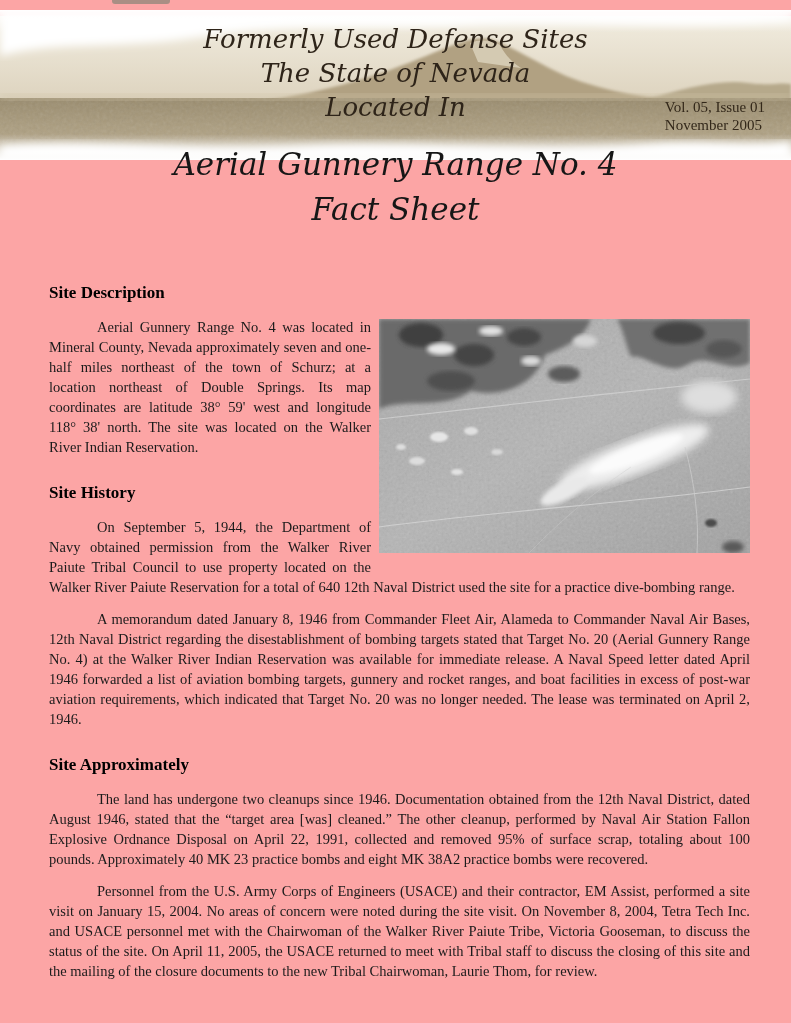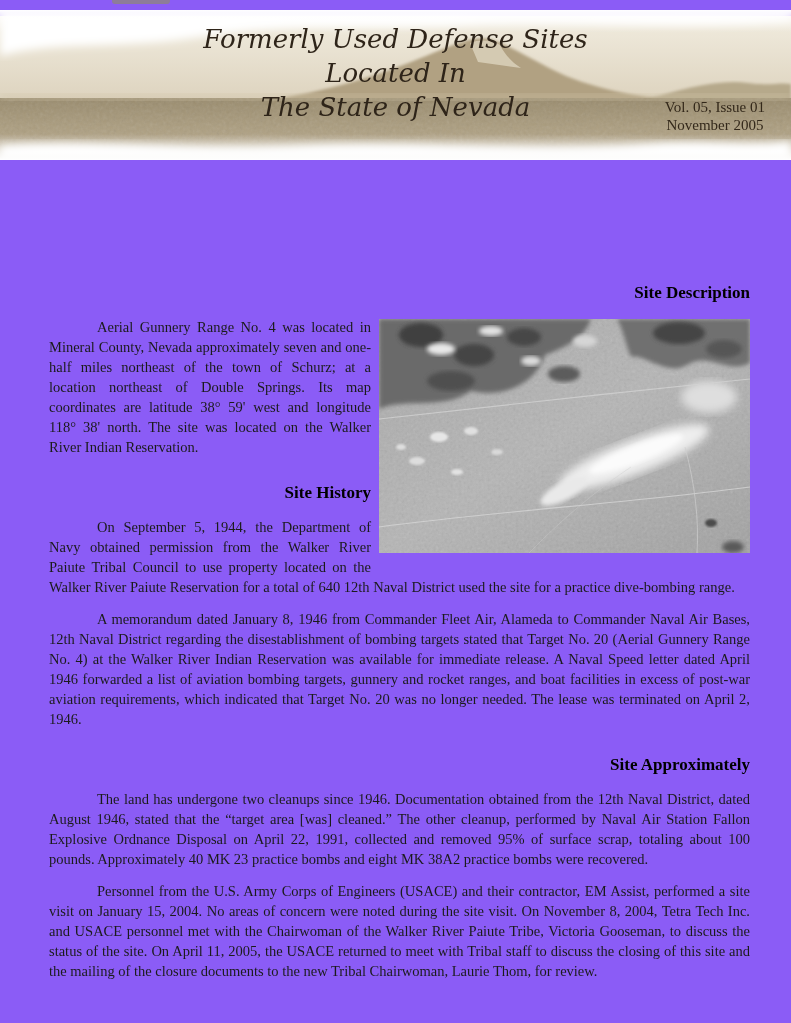--- a/index.html
+++ b/index.html
@@ -1,52 +1,52 @@
 <!DOCTYPE html>
 <html><head>
 <meta charset="utf-8">
 <style>
   html,body { margin:0; padding:0; background:#ffffff; }
   .page {
     position:relative; width:791px; height:1023px;
-    background:#8b5cf6; overflow:hidden;
+    background:#fca5a5; overflow:hidden;
     font-family:"Liberation Serif", serif;
   }
   
   .top-smudge {
     position:absolute; top:0; left:112px; width:58px; height:4px;
     background:#8d8779; opacity:.75; border-radius:0 0 3px 3px;
   }
   
   .header { position:relative; height:240px; }
   .header-photo { position:absolute; top:10px; left:0; width:791px; height:150px; }
   .masthead-text {
     position:absolute; top:22px; left:0; right:0; text-align:center;
     font-family:"DejaVu Serif", serif; font-style:italic;
     font-size:26px; line-height:34px; color:#2e2419;
   }
   .issue-block {
-    position:absolute; top:98px; right:26px; text-align:center;
+    position:absolute; top:98px; right:26px; text-align:left;
     font-family:"Liberation Serif", serif; font-size:15px; line-height:18px;
     color:#33281a;
   }
   .doc-title {
     position:absolute; top:142px; left:0; right:0; text-align:center;
     font-family:"DejaVu Serif", serif; font-style:italic;
     font-size:31px; line-height:45px; color:#161616;
   }
   
   .content {
     padding:43px 41px 0 49px;
     font-size:14.5px; line-height:20px; color:#1b1b1b;
     text-align:justify;
   }
   .content h2 {
     font-size:17px; font-weight:700; color:#000;
-    margin:26px 0 14px; text-align:right; line-height:20px;
+    margin:26px 0 14px; text-align:left; line-height:20px;
     font-family:"Liberation Serif", serif;
   }
   .content h2:first-child { margin-top:0; }
   .content p { margin:0 0 12px; text-indent:48px; }
   figure.aerial-photo {
     float:right; width:371px; height:234px;
     margin:2px 0 24px 8px; padding:0;
     background:#b0b0b0;
   }
   figure.aerial-photo svg { display:block; }
@@ -101,29 +101,33 @@
       <rect x="0" y="88" width="791" height="62" filter="url(#hd-grain)"></rect>
       <rect x="0" y="84" width="791" height="6" fill="#cfc3a7" opacity="0.6" filter="url(#hd-soft)"></rect>
       <path d="M0,0 L791,0 L791,10 C680,20 560,8 470,14 C370,20 300,10 205,26 C125,40 55,30 0,46 Z" fill="#ffffff" filter="url(#hd-soft)"></path>
       <path d="M0,150 L0,136 C90,128 180,142 300,136 C420,130 540,144 650,134 C710,129 755,138 791,131 L791,150 Z" fill="#ffffff" filter="url(#hd-soft)"></path>
       <rect x="0" y="0" width="791" height="22" fill="url(#hd-fadetop)"></rect>
       <rect x="0" y="124" width="791" height="26" fill="url(#hd-fadebot)"></rect>
     </svg>
 
     <div class="masthead-text">
       <div>Formerly Used Defense Sites</div>
+      <div>The State of Nevada</div>
       <div>Located In</div>
-      <div>The State of Nevada</div>
     </div>
 
     <div class="issue-block">
       <div>Vol. 05, Issue 01</div>
       <div>November 2005</div>
     </div>
 
+    <div class="doc-title">
+      <div>Aerial Gunnery Range No. 4</div>
+      <div>Fact Sheet</div>
+    </div>
   </div>
 
   <div class="content">
 
     <h2>Site Description</h2>
 
     <figure class="aerial-photo">
       <svg viewBox="0 0 371 234" width="371" height="234" preserveAspectRatio="none" aria-hidden="true">
         <defs>
           <linearGradient id="ap-base" x1="0" y1="0" x2="1" y2="1">

